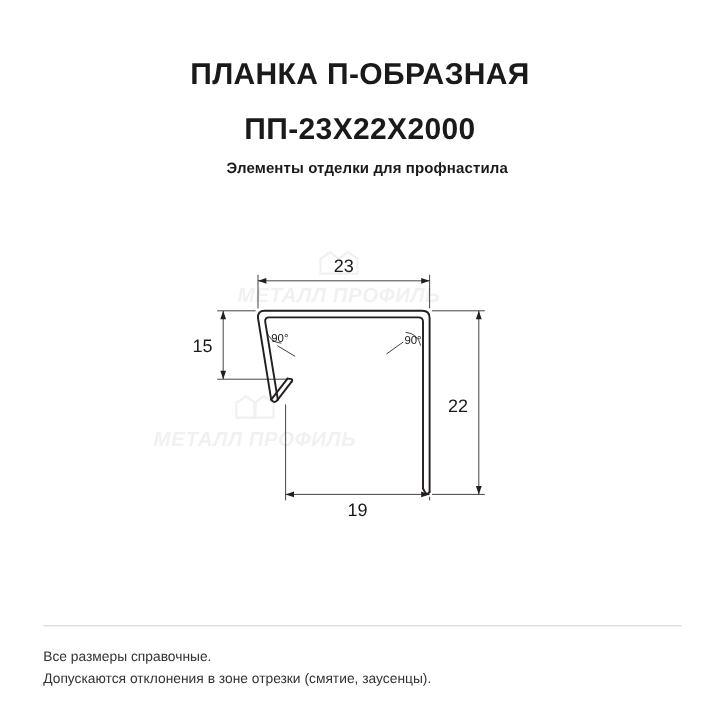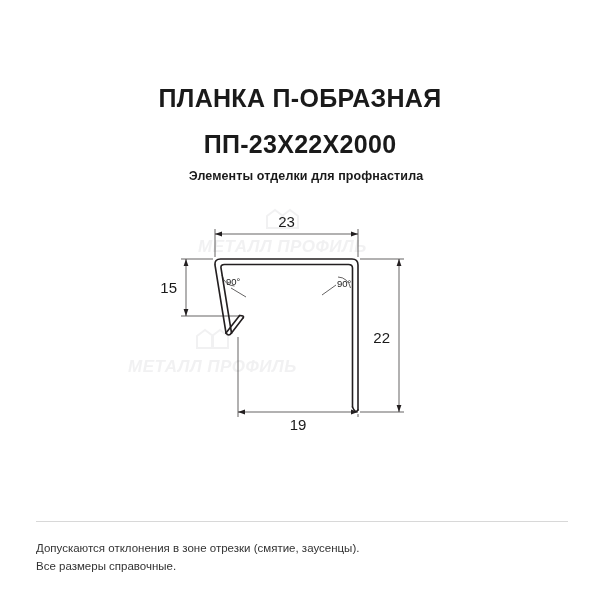--- a/index.html
+++ b/index.html
@@ -25,21 +25,20 @@
     left: 0;
     width: 600px;
     text-align: center;
   }
   .title-main {
     font-size: 25px;
     font-weight: bold;
     letter-spacing: 0.3px;
     line-height: 1.12;
     white-space: nowrap;
-    margin-top: 36px;
   }
   .title-sub {
     font-size: 25px;
     font-weight: bold;
     letter-spacing: 0.3px;
     line-height: 1.12;
     margin-top: 18px;
     white-space: nowrap;
   }
   .title-caption {
@@ -220,17 +219,17 @@
         <path d="M338 92 A 13 13 0 0 1 350.5 103"></path>
         <path d="M336 100 L322 110"></path>
       </g>
       <text class="ang-txt" x="337" y="102">90°</text>
 
     </svg>
   </div>
 
   <div class="footer">
     <div class="rule"></div>
+    <div class="footer-line">Все размеры справочные.</div>
     <div class="footer-line">Допускаются отклонения в зоне отрезки (смятие, заусенцы).</div>
-    <div class="footer-line">Все размеры справочные.</div>
   </div>
 
 </div>
 
 </body></html>

